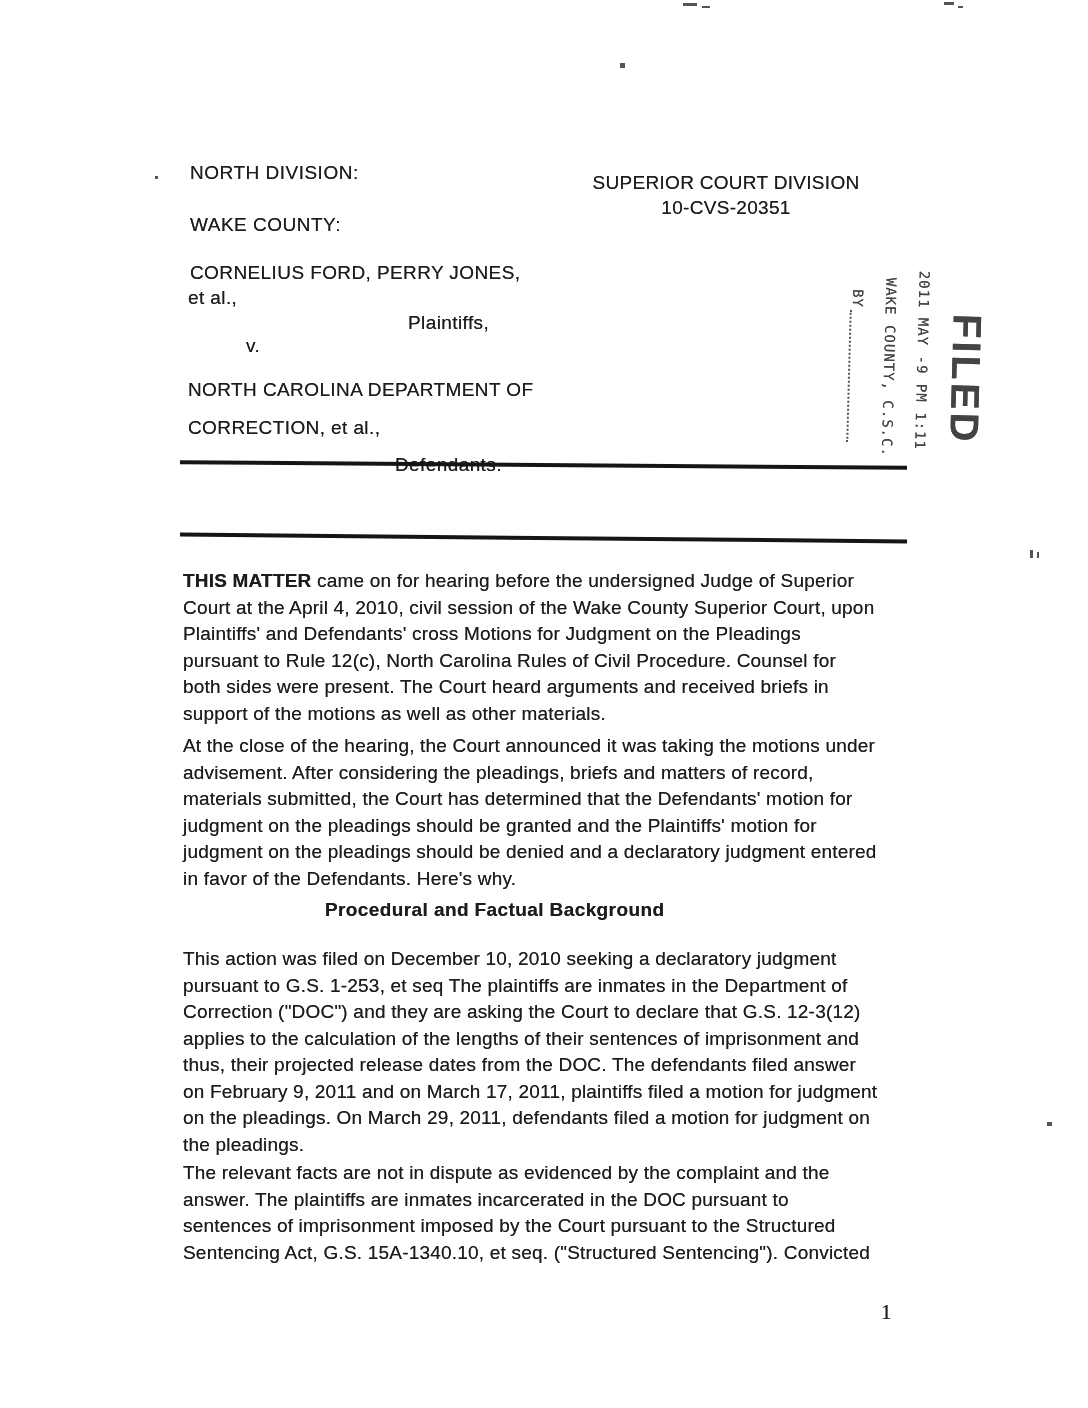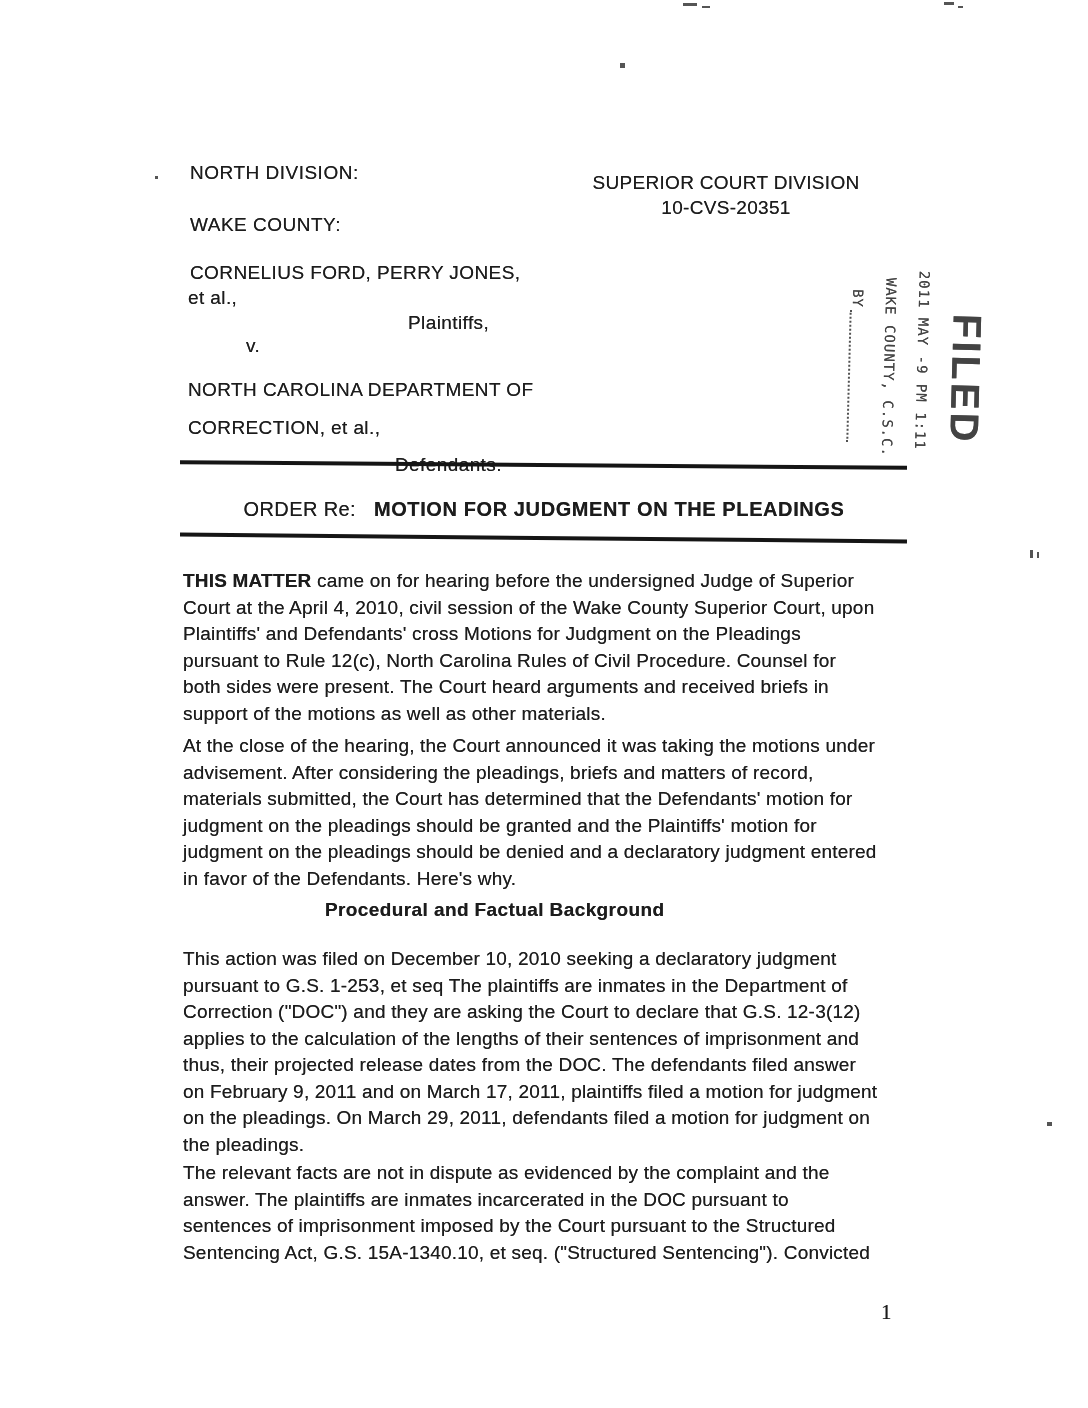--- a/index.html
+++ b/index.html
@@ -111,25 +111,20 @@
     <div class="filed txt">FILED</div>
     <div class="st-line txt">2011 MAY -9 PM 1:11</div>
     <div class="st-line st-office txt">WAKE COUNTY, C.S.C.</div>
     <div class="st-line st-by">
       <span class="txt">BY</span>
       <span class="by-line"></span>
     </div>
   </div>
 
   <div class="rule rule1"></div>
-  <div class="order-title">
-    <span class="txt">ORDER Re:</span>
-    <span>&nbsp;</span>
-    <b class="txt">MOTION FOR JUDGMENT ON THE PLEADINGS</b>
-  </div>
   <div class="rule rule2"></div>
 
   <div class="para p1"><b class="txt">THIS MATTER</b><span class="txt"> came on for hearing before the undersigned Judge of Superior
 Court at the April 4, 2010, civil session of the Wake County Superior Court, upon
 Plaintiffs' and Defendants' cross Motions for Judgment on the Pleadings
 pursuant to Rule 12(c), North Carolina Rules of Civil Procedure.  Counsel for
 both sides were present. The Court heard arguments and received briefs in
 support of the motions as well as other materials.</span></div>
 
   <div class="para p2 txt">At the close of the hearing, the Court announced it was taking the motions under

